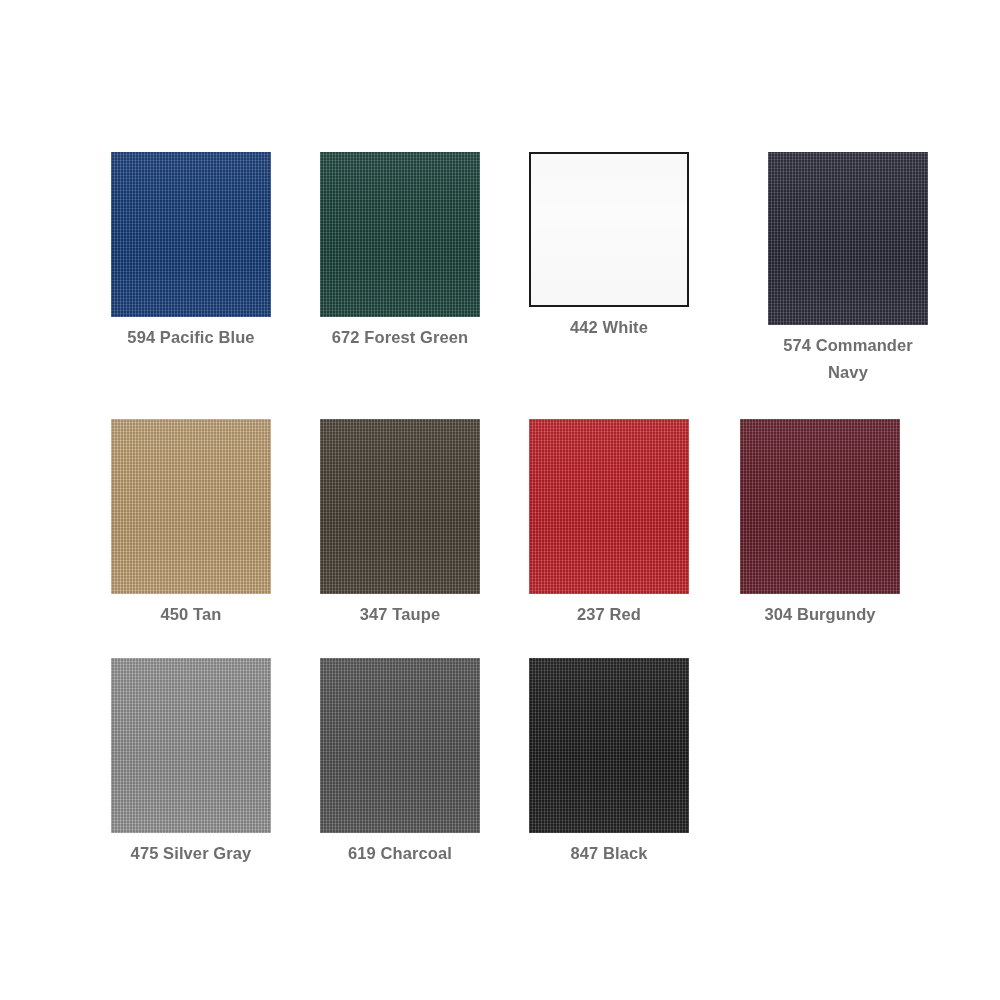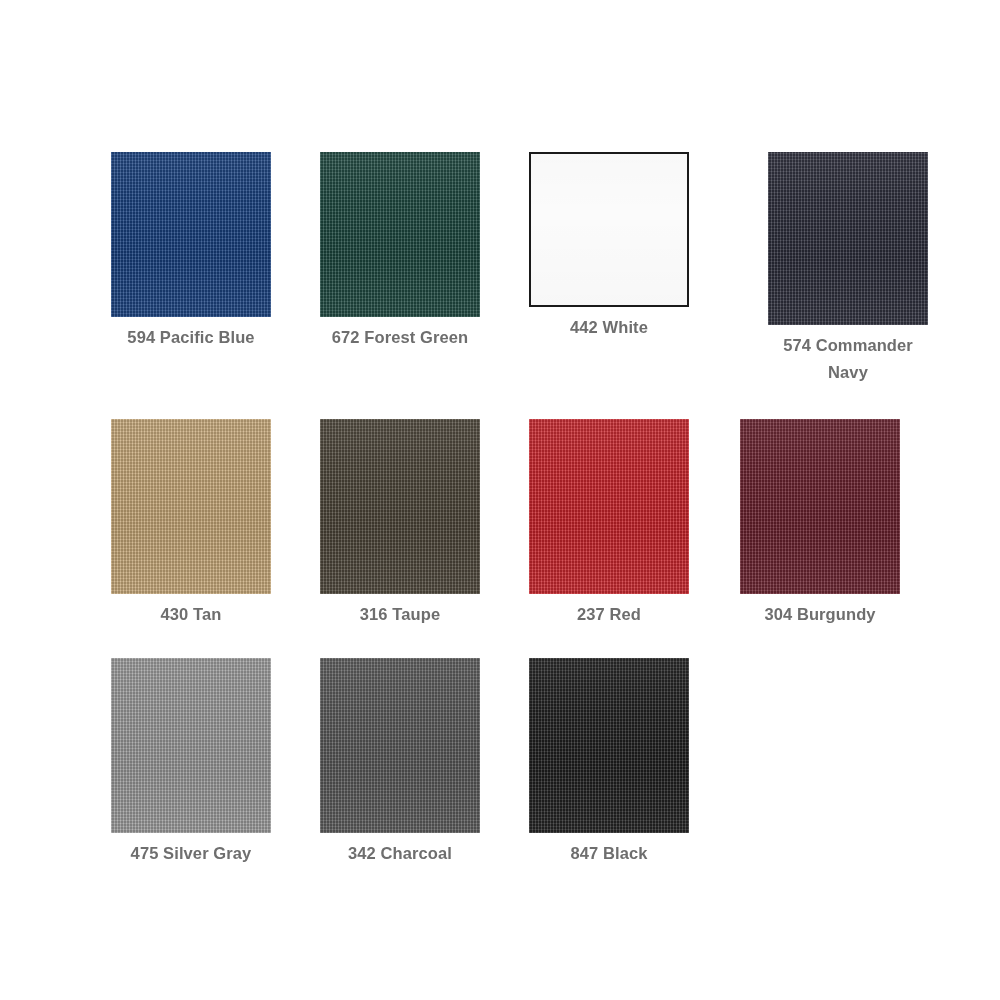--- a/index.html
+++ b/index.html
@@ -140,28 +140,28 @@
           <div class="sheen"></div>
         </div>
         <div class="swatch-label">574 Commander
 Navy</div>
       </div>
       <div class="swatch-cell" style="left: 111px; top: 419px; width: 160px;">
         <div class="swatch-chip" style="height: 175px; width: 160px; background: rgb(201, 169, 120);">
           <div class="weave"></div>
           <div class="sheen"></div>
         </div>
-        <div class="swatch-label">430 Tan</div>
+        <div class="swatch-label">450 Tan</div>
       </div>
       <div class="swatch-cell" style="left: 320px; top: 419px; width: 160px;">
         <div class="swatch-chip" style="height: 175px; width: 160px; background: rgb(76, 69, 56);">
           <div class="weave"></div>
           <div class="sheen"></div>
         </div>
-        <div class="swatch-label">316 Taupe</div>
+        <div class="swatch-label">347 Taupe</div>
       </div>
       <div class="swatch-cell" style="left: 529px; top: 419px; width: 160px;">
         <div class="swatch-chip" style="height: 175px; width: 160px; background: rgb(204, 34, 41);">
           <div class="weave"></div>
           <div class="sheen"></div>
         </div>
         <div class="swatch-label">237 Red</div>
       </div>
       <div class="swatch-cell" style="left: 740px; top: 419px; width: 160px;">
         <div class="swatch-chip" style="height: 175px; width: 160px; background: rgb(106, 31, 44);">
@@ -175,21 +175,21 @@
           <div class="weave"></div>
           <div class="sheen"></div>
         </div>
         <div class="swatch-label">475 Silver Gray</div>
       </div>
       <div class="swatch-cell" style="left: 320px; top: 658px; width: 160px;">
         <div class="swatch-chip" style="height: 175px; width: 160px; background: rgb(89, 89, 89);">
           <div class="weave"></div>
           <div class="sheen"></div>
         </div>
-        <div class="swatch-label">342 Charcoal</div>
+        <div class="swatch-label">619 Charcoal</div>
       </div>
       <div class="swatch-cell" style="left: 529px; top: 658px; width: 160px;">
         <div class="swatch-chip" style="height: 175px; width: 160px; background: rgb(30, 30, 30);">
           <div class="weave"></div>
           <div class="sheen"></div>
         </div>
         <div class="swatch-label">847 Black</div>
       </div>
     </div>
 </div>

